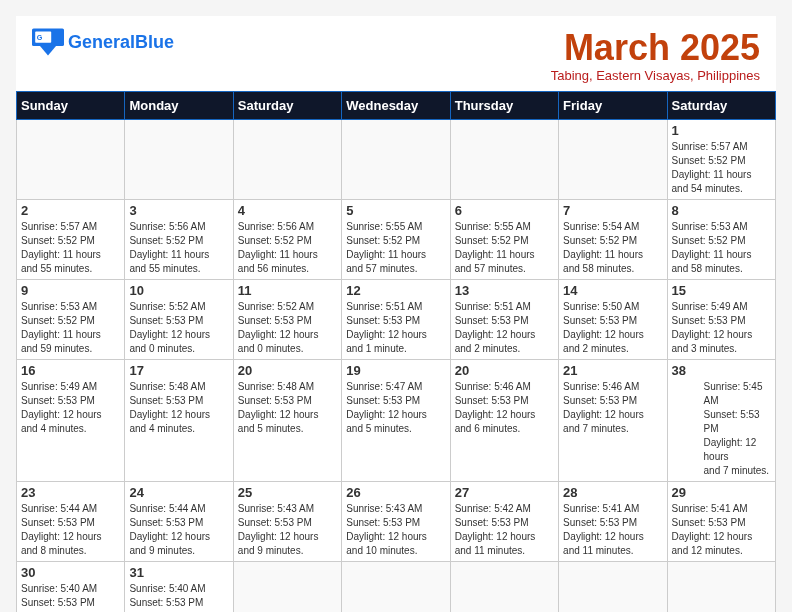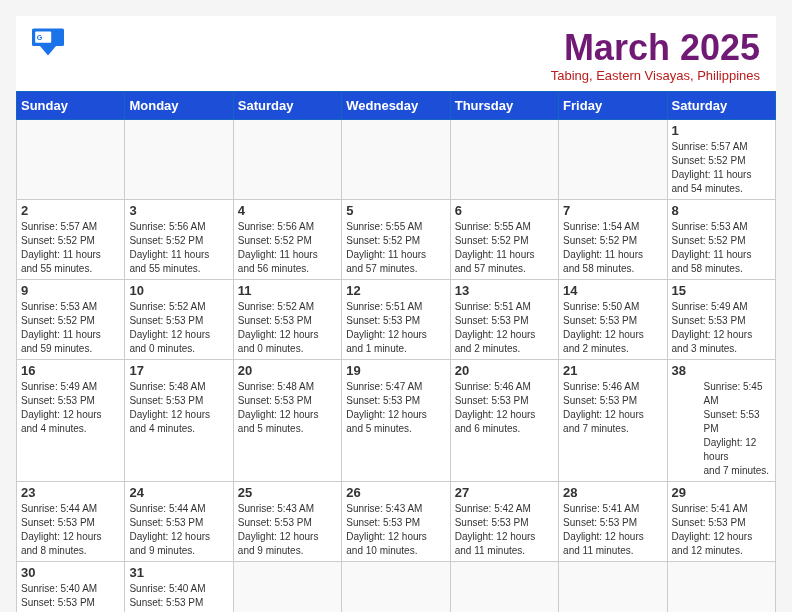--- a/index.html
+++ b/index.html
@@ -37,34 +37,34 @@
     .logo-icon {
       width: 32px;
       height: 28px;
     }
     .title-block {
       text-align: right;
     }
     .month-title {
       font-size: 36px;
       font-weight: bold;
-      color: #701a75;
+      color: #c2410c;
       line-height: 1.1;
     }
     .subtitle {
       font-size: 13px;
       color: #b91c1c;
     }
     .calendar {
       width: 100%;
       border-collapse: collapse;
       border: 1px solid #ccc;
     }
     .calendar thead tr th {
-      background: #1d4ed8;
+      background: #0f172a;
       color: #fff;
       font-size: 13px;
       font-weight: bold;
       padding: 6px 4px;
       text-align: left;
       border: 1px solid #1565c0;
     }
     .calendar tbody tr td {
       vertical-align: top;
       border: 1px solid #ccc;
@@ -96,20 +96,25 @@
 
 <div class="page">
   <div class="header">
     <div class="logo">
       <svg class="logo-icon" viewBox="0 0 40 34" xmlns="http://www.w3.org/2000/svg">
         <rect x="0" y="0" width="40" height="22" rx="2" fill="#1a73e8"></rect>
         <polygon points="10,22 30,22 20,34" fill="#1a73e8"></polygon>
         <rect x="4" y="4" width="20" height="14" rx="1" fill="white"></rect>
         <text x="6" y="15" font-size="9" fill="#1a73e8" font-weight="bold">G</text>
       </svg>
+      <div>
+        <div class="logo-text">
+          <span>General</span><span style="color:#1a73e8">Blue</span>
+        </div>
+      </div>
     </div>
     <div class="title-block">
       <div class="month-title">March 2025</div>
       <div class="subtitle">Tabing, Eastern Visayas, Philippines</div>
     </div>
   </div>
 
   <table class="calendar">
     <thead>
       <tr>
@@ -169,21 +174,21 @@
           </td>
           <td>
             <span class="day-number">6</span>
             <div class="day-info" style="white-space: pre-line;">Sunrise: 5:55 AM
 Sunset: 5:52 PM
 Daylight: 11 hours
 and 57 minutes.</div>
           </td>
           <td>
             <span class="day-number">7</span>
-            <div class="day-info" style="white-space: pre-line;">Sunrise: 1:54 AM
+            <div class="day-info" style="white-space: pre-line;">Sunrise: 5:54 AM
 Sunset: 5:52 PM
 Daylight: 11 hours
 and 58 minutes.</div>
           </td>
           <td>
             <span class="day-number">8</span>
             <div class="day-info" style="white-space: pre-line;">Sunrise: 5:53 AM
 Sunset: 5:52 PM
 Daylight: 11 hours
 and 58 minutes.</div>

